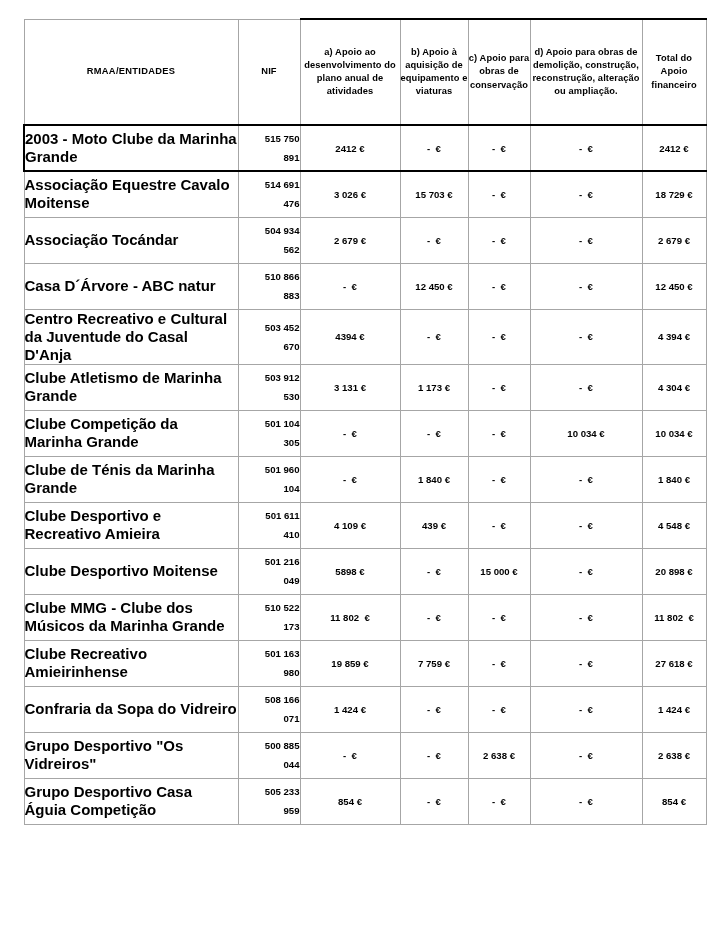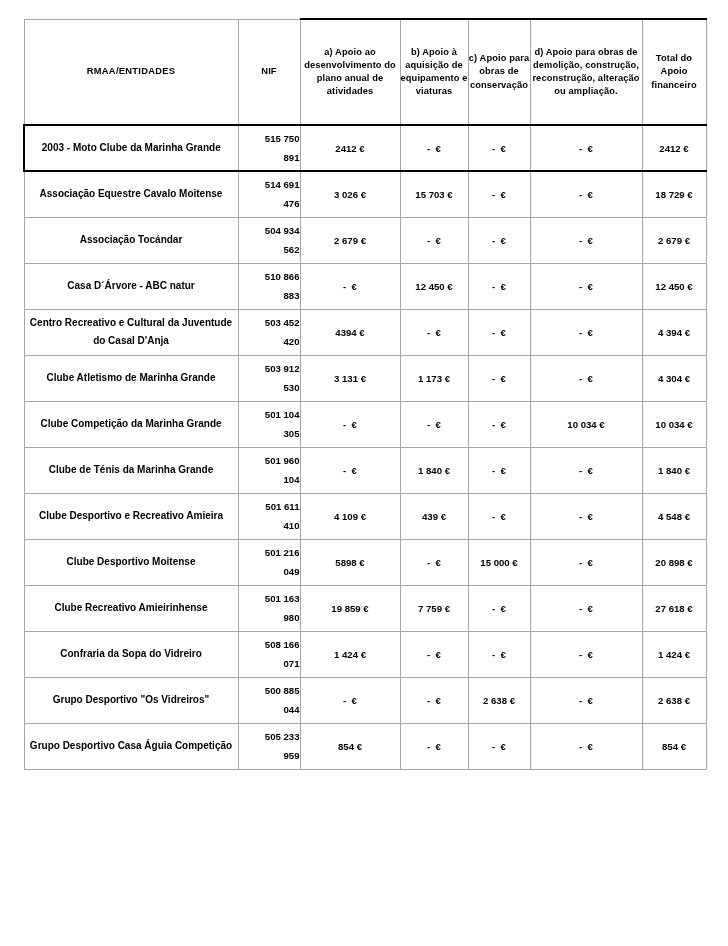--- a/index.html
+++ b/index.html
@@ -65,23 +65,23 @@
   tbody tr { height: 46px; }
   tbody tr.first-data td {
     border-top: 2.5px solid #000000;
     border-bottom: 2.5px solid #000000;
   }
   tbody tr.first-data td.cell-entity {
     border-left: 2.5px solid #000000;
   }
 
   td.cell-entity {
-    text-align: center;
+    text-align: left;
     padding: 0 6px 0 9px;
-    font-size: 10px;
+    font-size: 15px;
     line-height: 18px;
   }
   td.cell-nif {
     text-align: right;
     font-size: 9.6px;
     line-height: 19px;
     padding: 0 2px;
     white-space: pre-line;
   }
   td.cell-num {
@@ -152,21 +152,21 @@
           <td class="cell-entity">Casa D´Árvore - ABC natur</td>
           <td class="cell-nif"><span class="nif-line">510 866</span><span class="nif-line">883</span></td>
           <td class="cell-num">-  €</td>
           <td class="cell-num">12 450 €</td>
           <td class="cell-num">-  €</td>
           <td class="cell-num">-  €</td>
           <td class="cell-num col-total">12 450 €</td>
         </tr>
         <tr>
           <td class="cell-entity">Centro Recreativo e Cultural da Juventude do Casal D'Anja</td>
-          <td class="cell-nif"><span class="nif-line">503 452</span><span class="nif-line">420</span></td>
+          <td class="cell-nif"><span class="nif-line">503 452</span><span class="nif-line">670</span></td>
           <td class="cell-num">4394 €</td>
           <td class="cell-num">-  €</td>
           <td class="cell-num">-  €</td>
           <td class="cell-num">-  €</td>
           <td class="cell-num col-total">4 394 €</td>
         </tr>
         <tr>
           <td class="cell-entity">Clube Atletismo de Marinha Grande</td>
           <td class="cell-nif"><span class="nif-line">503 912</span><span class="nif-line">530</span></td>
           <td class="cell-num">3 131 €</td>
@@ -205,20 +205,29 @@
         <tr>
           <td class="cell-entity">Clube Desportivo Moitense</td>
           <td class="cell-nif"><span class="nif-line">501 216</span><span class="nif-line">049</span></td>
           <td class="cell-num">5898 €</td>
           <td class="cell-num">-  €</td>
           <td class="cell-num">15 000 €</td>
           <td class="cell-num">-  €</td>
           <td class="cell-num col-total">20 898 €</td>
         </tr>
         <tr>
+          <td class="cell-entity">Clube MMG - Clube dos Músicos da Marinha Grande</td>
+          <td class="cell-nif"><span class="nif-line">510 522</span><span class="nif-line">173</span></td>
+          <td class="cell-num">11 802  €</td>
+          <td class="cell-num">-  €</td>
+          <td class="cell-num">-  €</td>
+          <td class="cell-num">-  €</td>
+          <td class="cell-num col-total">11 802  €</td>
+        </tr>
+        <tr>
           <td class="cell-entity">Clube Recreativo Amieirinhense</td>
           <td class="cell-nif"><span class="nif-line">501 163</span><span class="nif-line">980</span></td>
           <td class="cell-num">19 859 €</td>
           <td class="cell-num">7 759 €</td>
           <td class="cell-num">-  €</td>
           <td class="cell-num">-  €</td>
           <td class="cell-num col-total">27 618 €</td>
         </tr>
         <tr>
           <td class="cell-entity">Confraria da Sopa do Vidreiro</td>

